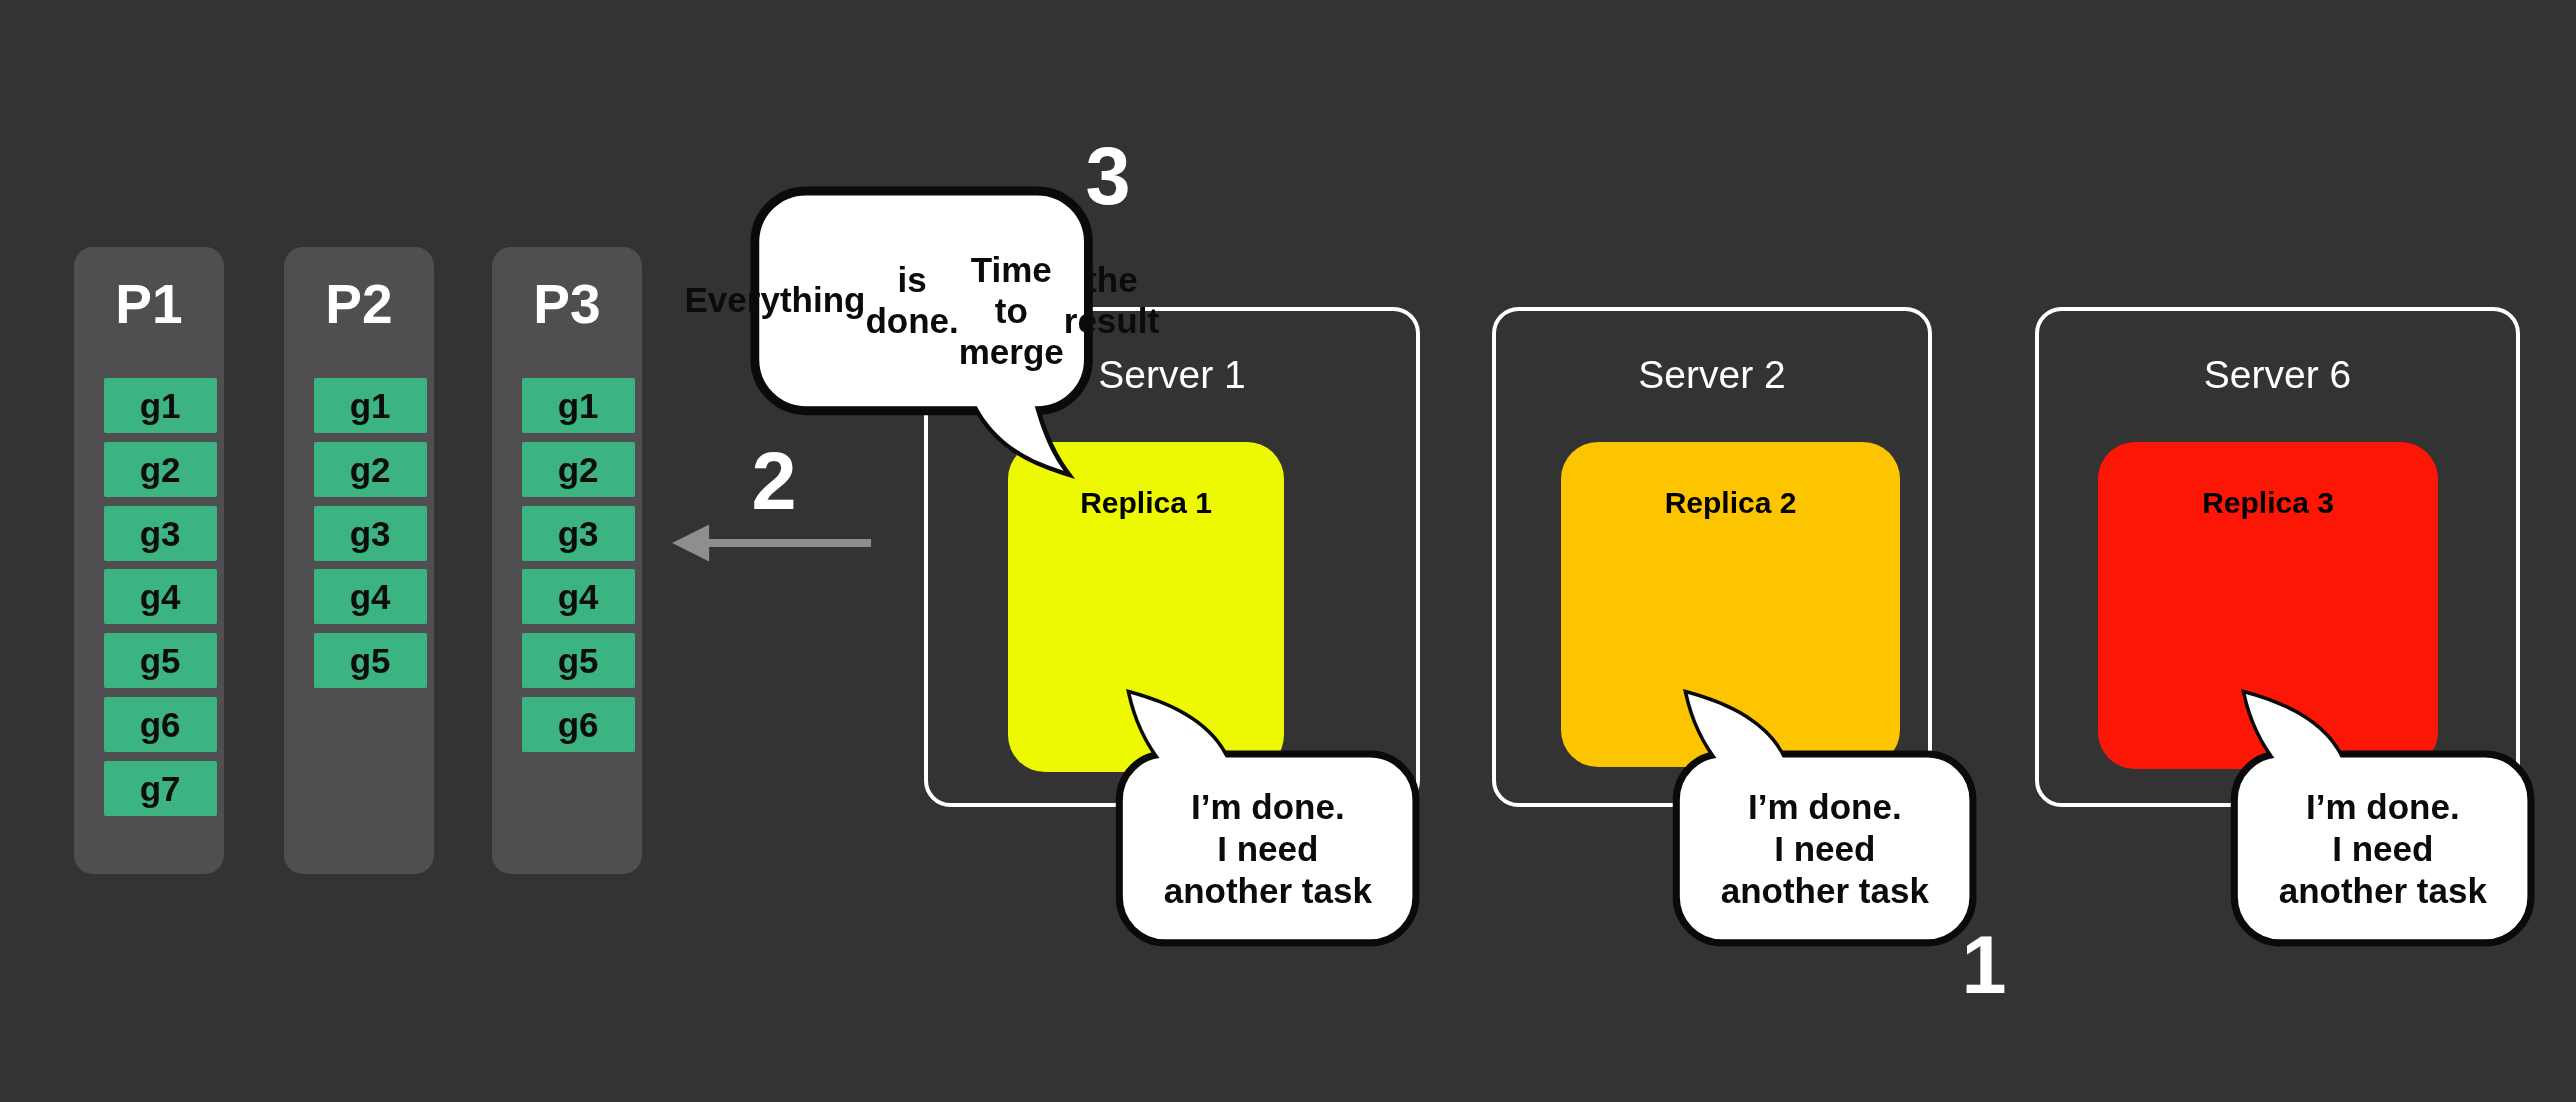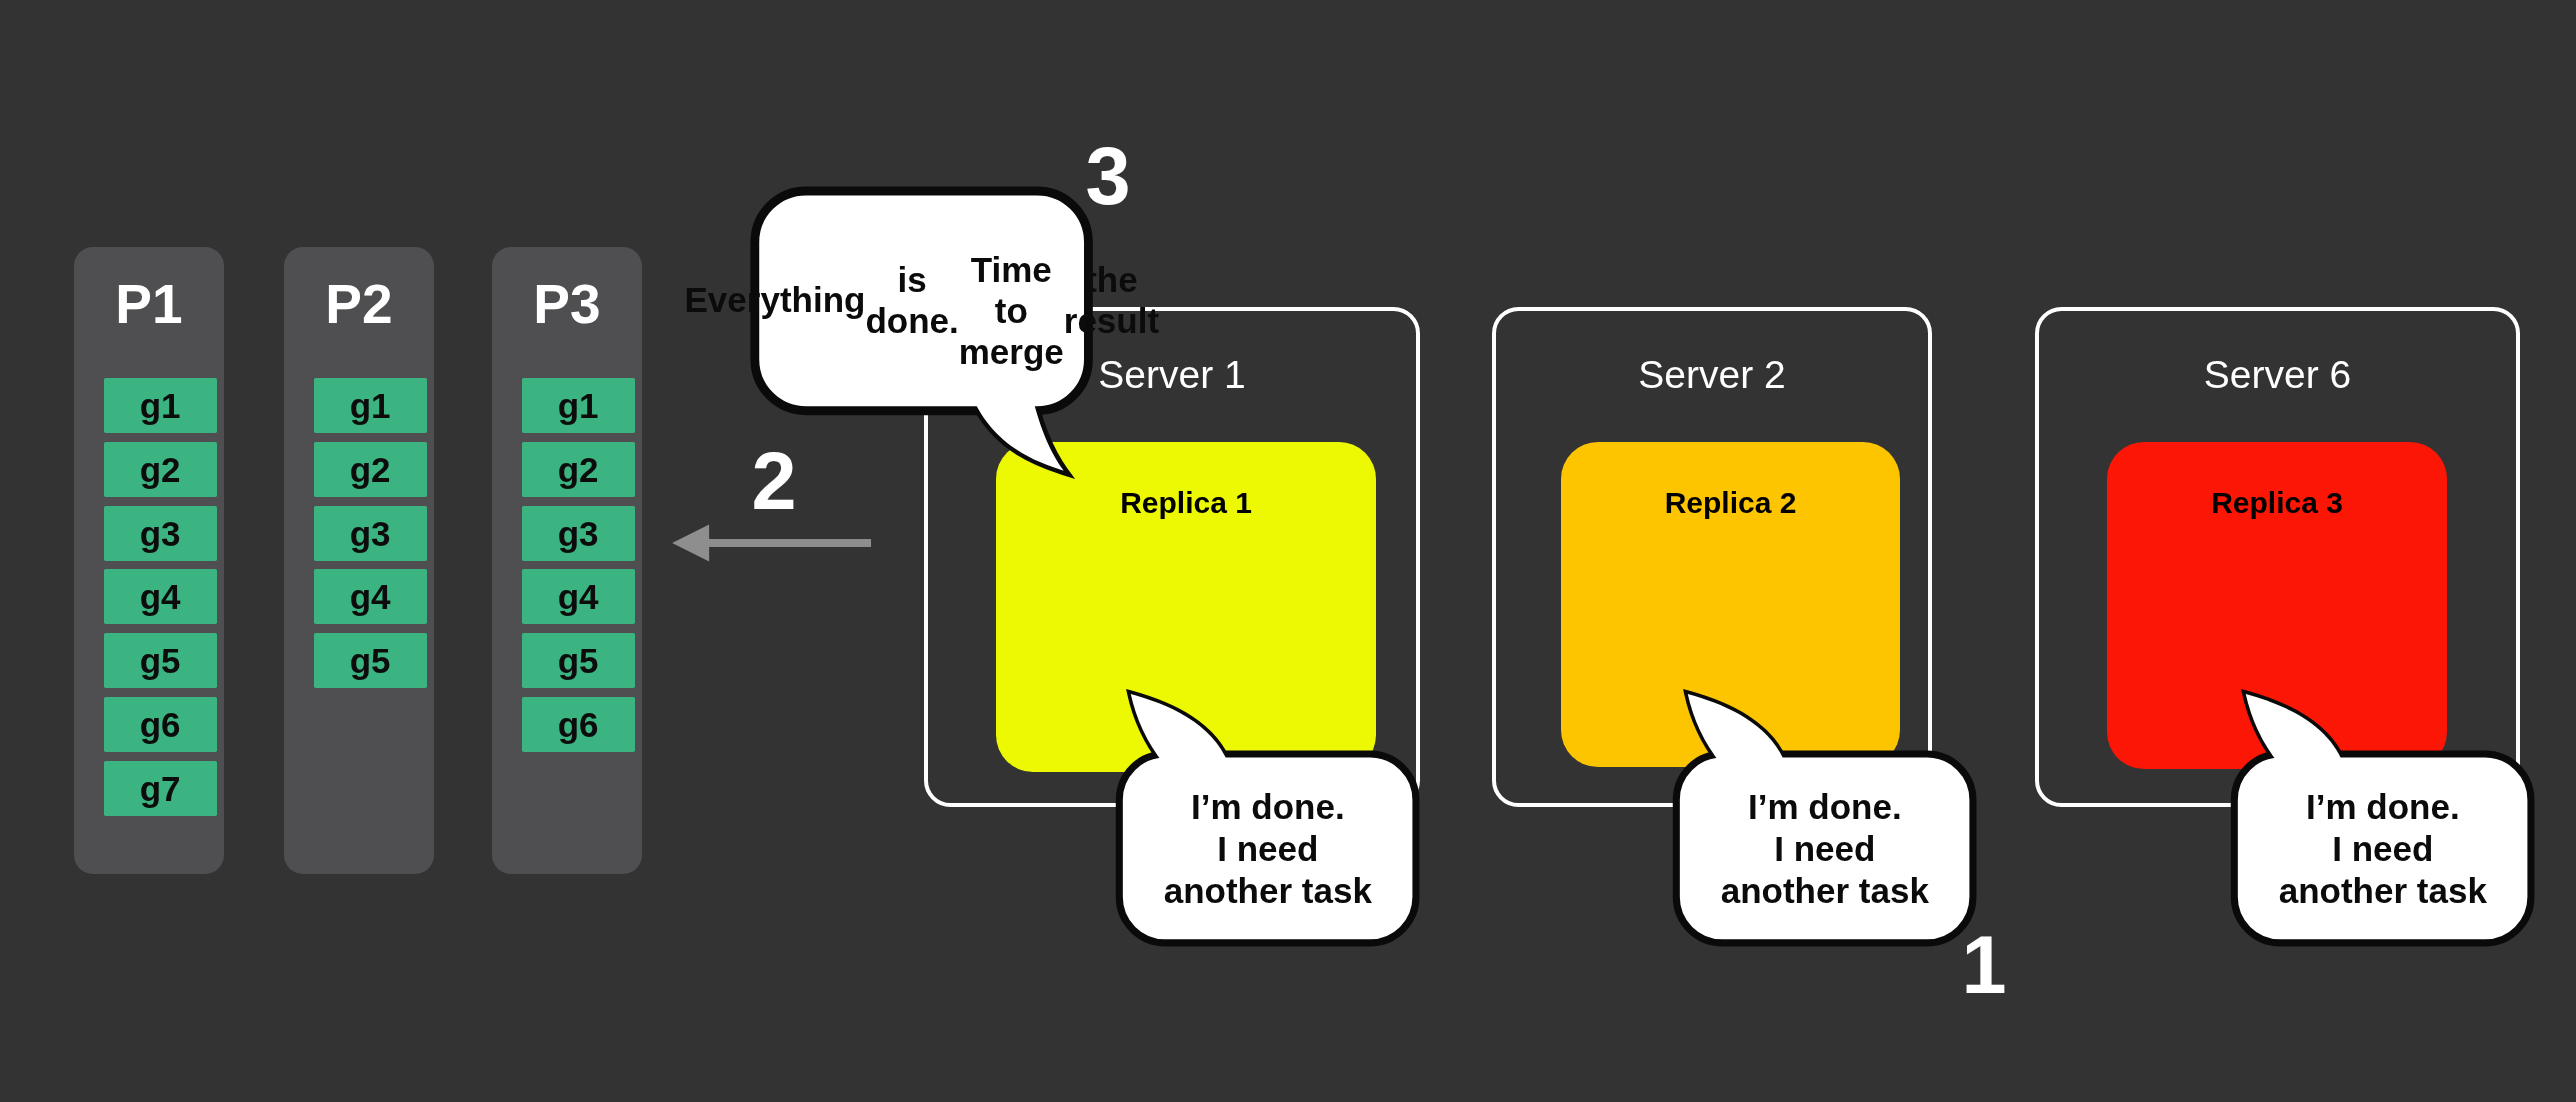--- a/index.html
+++ b/index.html
@@ -91,35 +91,35 @@
 
   <svg class="arrow" viewBox="0 0 240 50">
     <g style="fill: rgb(142, 142, 142);">
       <rect x="38" y="20.5" width="190" height="9"></rect>
       <polygon points="2,25 44,4 44,46"></polygon>
     </g>
   </svg>
 
   <div class="server" style="left:924px;width:496px">
     <div class="server-label">Server 1</div>
-    <div class="replica" style="left: 68px; width: 380px; height: 330px; background-color: rgb(237, 249, 3);">
+    <div class="replica" style="left: 80px; width: 276px; height: 330px; background-color: rgb(237, 249, 3);">
       <div class="replica-label">Replica 1</div>
     </div>
   </div>
 
   <div class="server" style="left:1492px;width:440px">
     <div class="server-label">Server 2</div>
     <div class="replica" style="left: 65px; width: 339px; height: 325px; background-color: rgb(253, 197, 0);">
       <div class="replica-label">Replica 2</div>
     </div>
   </div>
 
   <div class="server" style="left:2035px;width:485px">
     <div class="server-label">Server 6</div>
-    <div class="replica" style="left: 68px; width: 340px; height: 327px; background-color: rgb(251, 22, 6);">
+    <div class="replica" style="left: 59px; width: 340px; height: 327px; background-color: rgb(251, 22, 6);">
       <div class="replica-label">Replica 3</div>
     </div>
   </div>
 
   <div class="bubble" style="left:1114px">
     <svg viewBox="0 0 350 300">
       <path d="M 19 10 C 26 42 40 70 62 96 L 132 96 C 116 44 62 22 19 10 Z" fill="#ffffff" stroke="#0a0a0a" stroke-width="8"></path>
       <rect x="6" y="78" width="336" height="214" rx="52" fill="#ffffff" stroke="#0a0a0a" stroke-width="8"></rect>
       <path d="M 19 10 C 26 42 40 70 62 96 L 132 96 C 116 44 62 22 19 10 Z" fill="#ffffff"></path>
     </svg>

